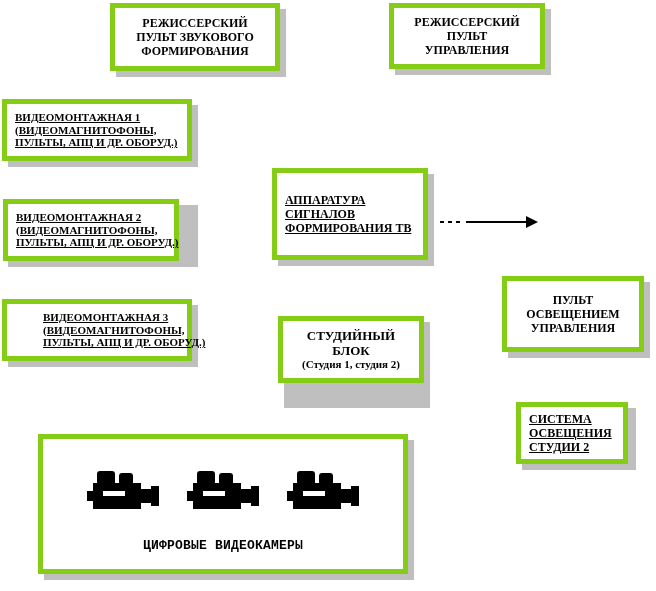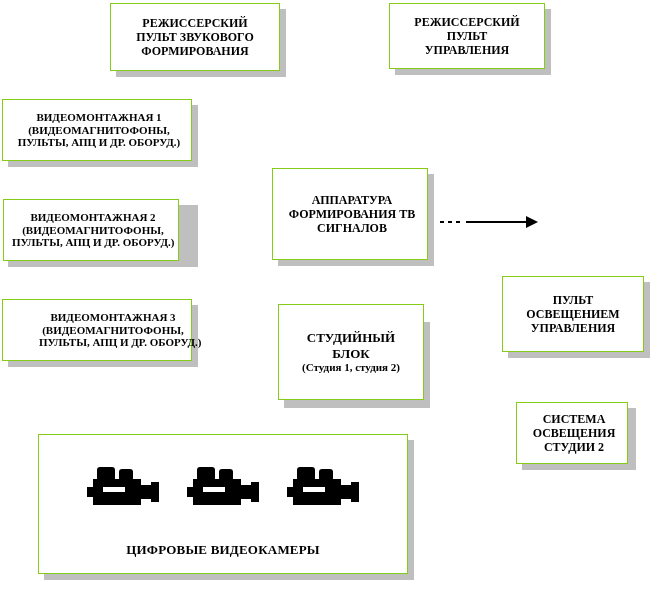--- a/index.html
+++ b/index.html
@@ -12,21 +12,21 @@
     width: 656px;
     height: 591px;
     background: #ffffff;
     font-family: "Liberation Serif", serif;
     overflow: hidden;
   }
   .box {
     position: absolute;
     box-sizing: border-box;
     background: #ffffff;
-    border: 1px solid #84cc16;
+    border: 5px solid #84cc16;
     display: flex;
     align-items: center;
     justify-content: center;
     text-align: center;
     font-weight: bold;
     color: #000000;
     line-height: 1.18;
     z-index: 2;
   }
   .shadow {
@@ -40,28 +40,29 @@
     padding: 0 4px;
     box-sizing: border-box;
   }
   .box .lines span {
     display: block;
     white-space: pre;
   }
   .fs11 { font-size: 11px; }
   .fs12 { font-size: 12px; }
   .fs13 { font-size: 13px; }
-  .left-al { text-align: center; }
+  .left-al { text-align: left; text-decoration: underline; }
   .left-al .lines { padding-left: 8px; }
 
   
   #cameras-box {
     flex-direction: column;
     justify-content: flex-end;
     padding-bottom: 4px;
+    font-family: Liberation Mono, monospace;
   }
   .cam-row {
     position: absolute;
     left: 0;
     top: 30px;
     width: 100%;
     display: flex;
     justify-content: center;
     gap: 28px;
   }
@@ -210,33 +211,33 @@
       <span>ВИДЕОМОНТАЖНАЯ 3</span>
       <span>(ВИДЕОМАГНИТОФОНЫ,</span>
       <span>ПУЛЬТЫ, АПЦ И ДР. ОБОРУД.)</span>
     </span>
   </div>
 
   <div class="shadow" style="left:278px; top:174px; width:156px; height:92px;"></div>
   <div class="box fs12 left-al" style="left:272px; top:168px; width:156px; height:92px;">
     <span class="lines">
       <span>АППАРАТУРА</span>
+      <span>СИГНАЛОВ</span>
       <span>ФОРМИРОВАНИЯ ТВ</span>
-      <span>СИГНАЛОВ</span>
     </span>
   </div>
 
   <div class="connector" style="left:440px; top:215px; width:98px; height:14px;">
     <div class="conn-dots" style="left:0px; top:6px; width:24px;"></div>
     <div class="conn-line" style="left:26px; top:6px; width:60px;"></div>
     <div class="conn-head" style="left:86px; top:1px;"></div>
   </div>
 
   <div class="shadow" style="left:284px; top:322px; width:146px; height:86px;"></div>
-  <div class="box fs13" style="left:278px; top:304px; width:146px; height:96px;">
+  <div class="box fs13" style="left:278px; top:316px; width:146px; height:67px;">
     <span class="lines">
       <span>СТУДИЙНЫЙ</span>
       <span>БЛОК</span>
       <span class="fs11">(Студия 1, студия 2)</span>
     </span>
   </div>
 
   <div class="shadow" style="left:508px; top:282px; width:142px; height:76px;"></div>
   <div class="box fs12" style="left:502px; top:276px; width:142px; height:76px;">
     <span class="lines">

